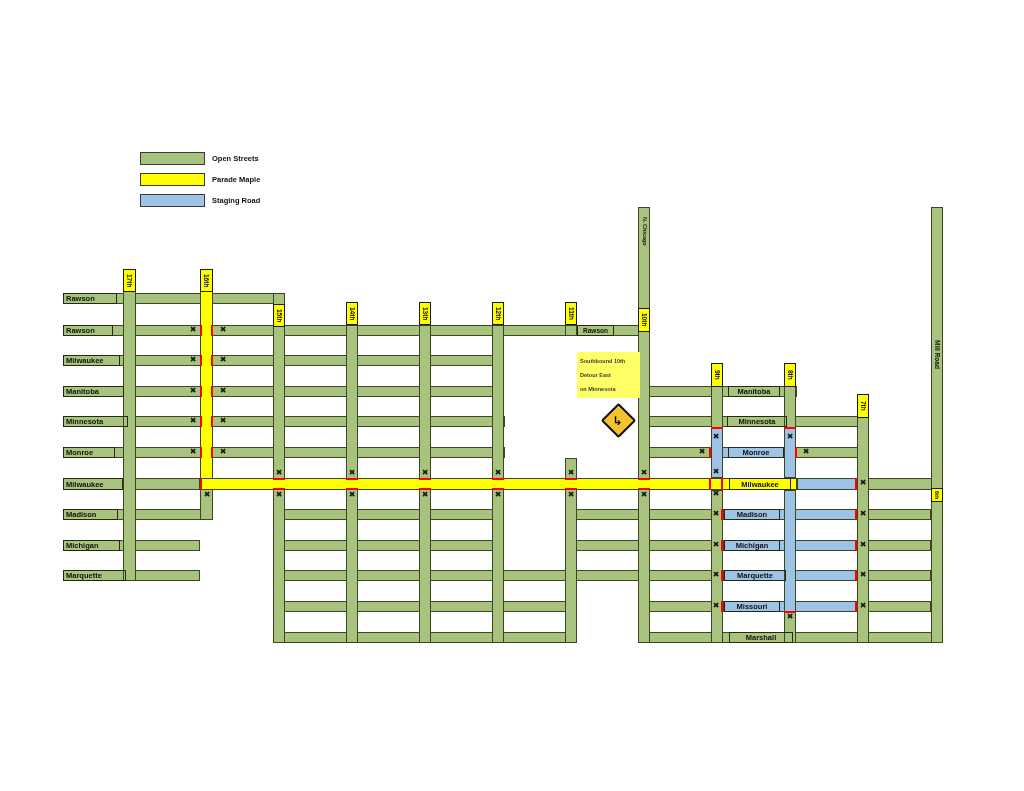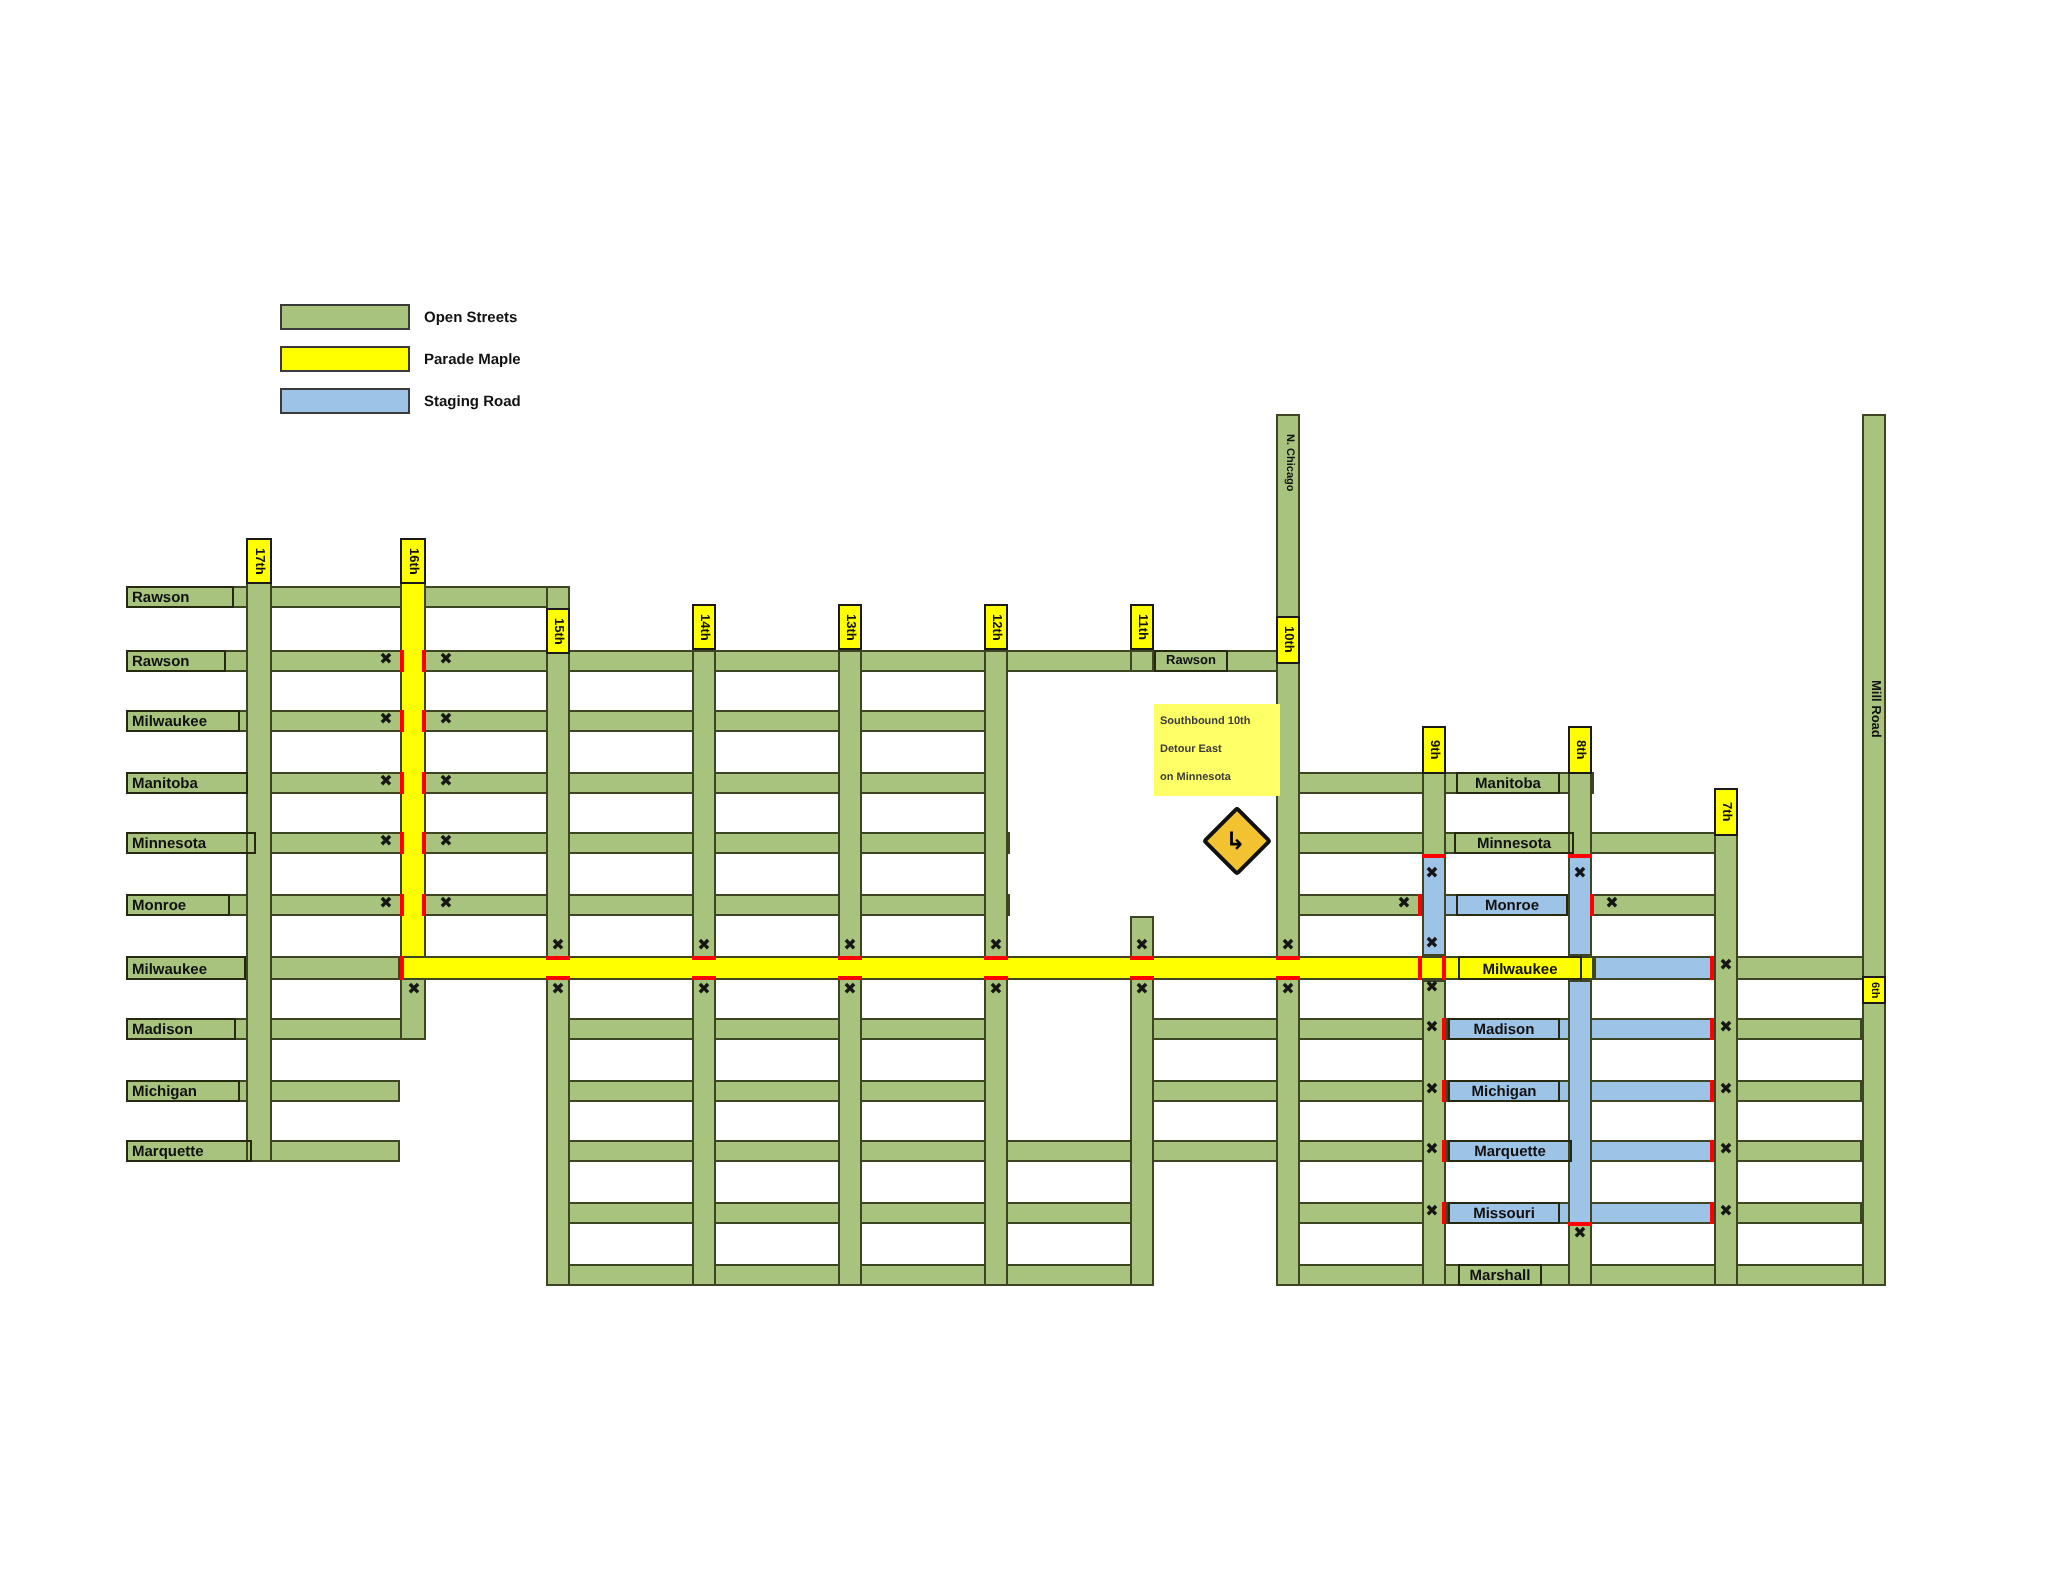--- a/index.html
+++ b/index.html
@@ -176,21 +176,21 @@
       <div class="lbl cell left" style="left: 63px; top: 570px; width: 63px; height: 11px;">Marquette</div>
       <div class="lbl cell" style="left: 577px; top: 325px; width: 37px; height: 11px; font-size: 6.5px;">Rawson</div>
       <div class="lbl cell" style="left: 728px; top: 386px; width: 52px; height: 11px;">Manitoba</div>
       <div class="lbl cell" style="left: 727px; top: 416px; width: 60px; height: 11px;">Minnesota</div>
       <div class="lbl cell" style="left: 728px; top: 447px; width: 56px; height: 11px;">Monroe</div>
       <div class="lbl cell" style="left: 729px; top: 478px; width: 62px; height: 12px;">Milwaukee</div>
       <div class="lbl cell" style="left: 724px; top: 509px; width: 56px; height: 11px;">Madison</div>
       <div class="lbl cell" style="left: 724px; top: 540px; width: 56px; height: 11px;">Michigan</div>
       <div class="lbl cell" style="left: 724px; top: 570px; width: 62px; height: 11px;">Marquette</div>
       <div class="lbl cell" style="left: 724px; top: 601px; width: 56px; height: 11px;">Missouri</div>
-      <div class="lbl cell" style="left: 729px; top: 632px; width: 42px; height: 11px;">Marshall</div>
+      <div class="lbl cell" style="left: 729px; top: 632px; width: 64px; height: 11px;">Marshall</div>
       <div class="lbl tag" style="left: 123px; top: 269px; width: 13px; height: 23px;">17th</div>
       <div class="lbl tag" style="left: 200px; top: 269px; width: 13px; height: 23px;">16th</div>
       <div class="lbl tag" style="left: 273px; top: 304px; width: 12px; height: 23px;">15th</div>
       <div class="lbl tag" style="left: 346px; top: 302px; width: 12px; height: 23px;">14th</div>
       <div class="lbl tag" style="left: 419px; top: 302px; width: 12px; height: 23px;">13th</div>
       <div class="lbl tag" style="left: 492px; top: 302px; width: 12px; height: 23px;">12th</div>
       <div class="lbl tag" style="left: 565px; top: 302px; width: 12px; height: 23px;">11th</div>
       <div class="lbl tag" style="left: 638px; top: 308px; width: 12px; height: 24px;">10th</div>
       <div class="lbl tag" style="left: 711px; top: 363px; width: 12px; height: 24px;">9th</div>
       <div class="lbl tag" style="left: 784px; top: 363px; width: 12px; height: 24px;">8th</div>

